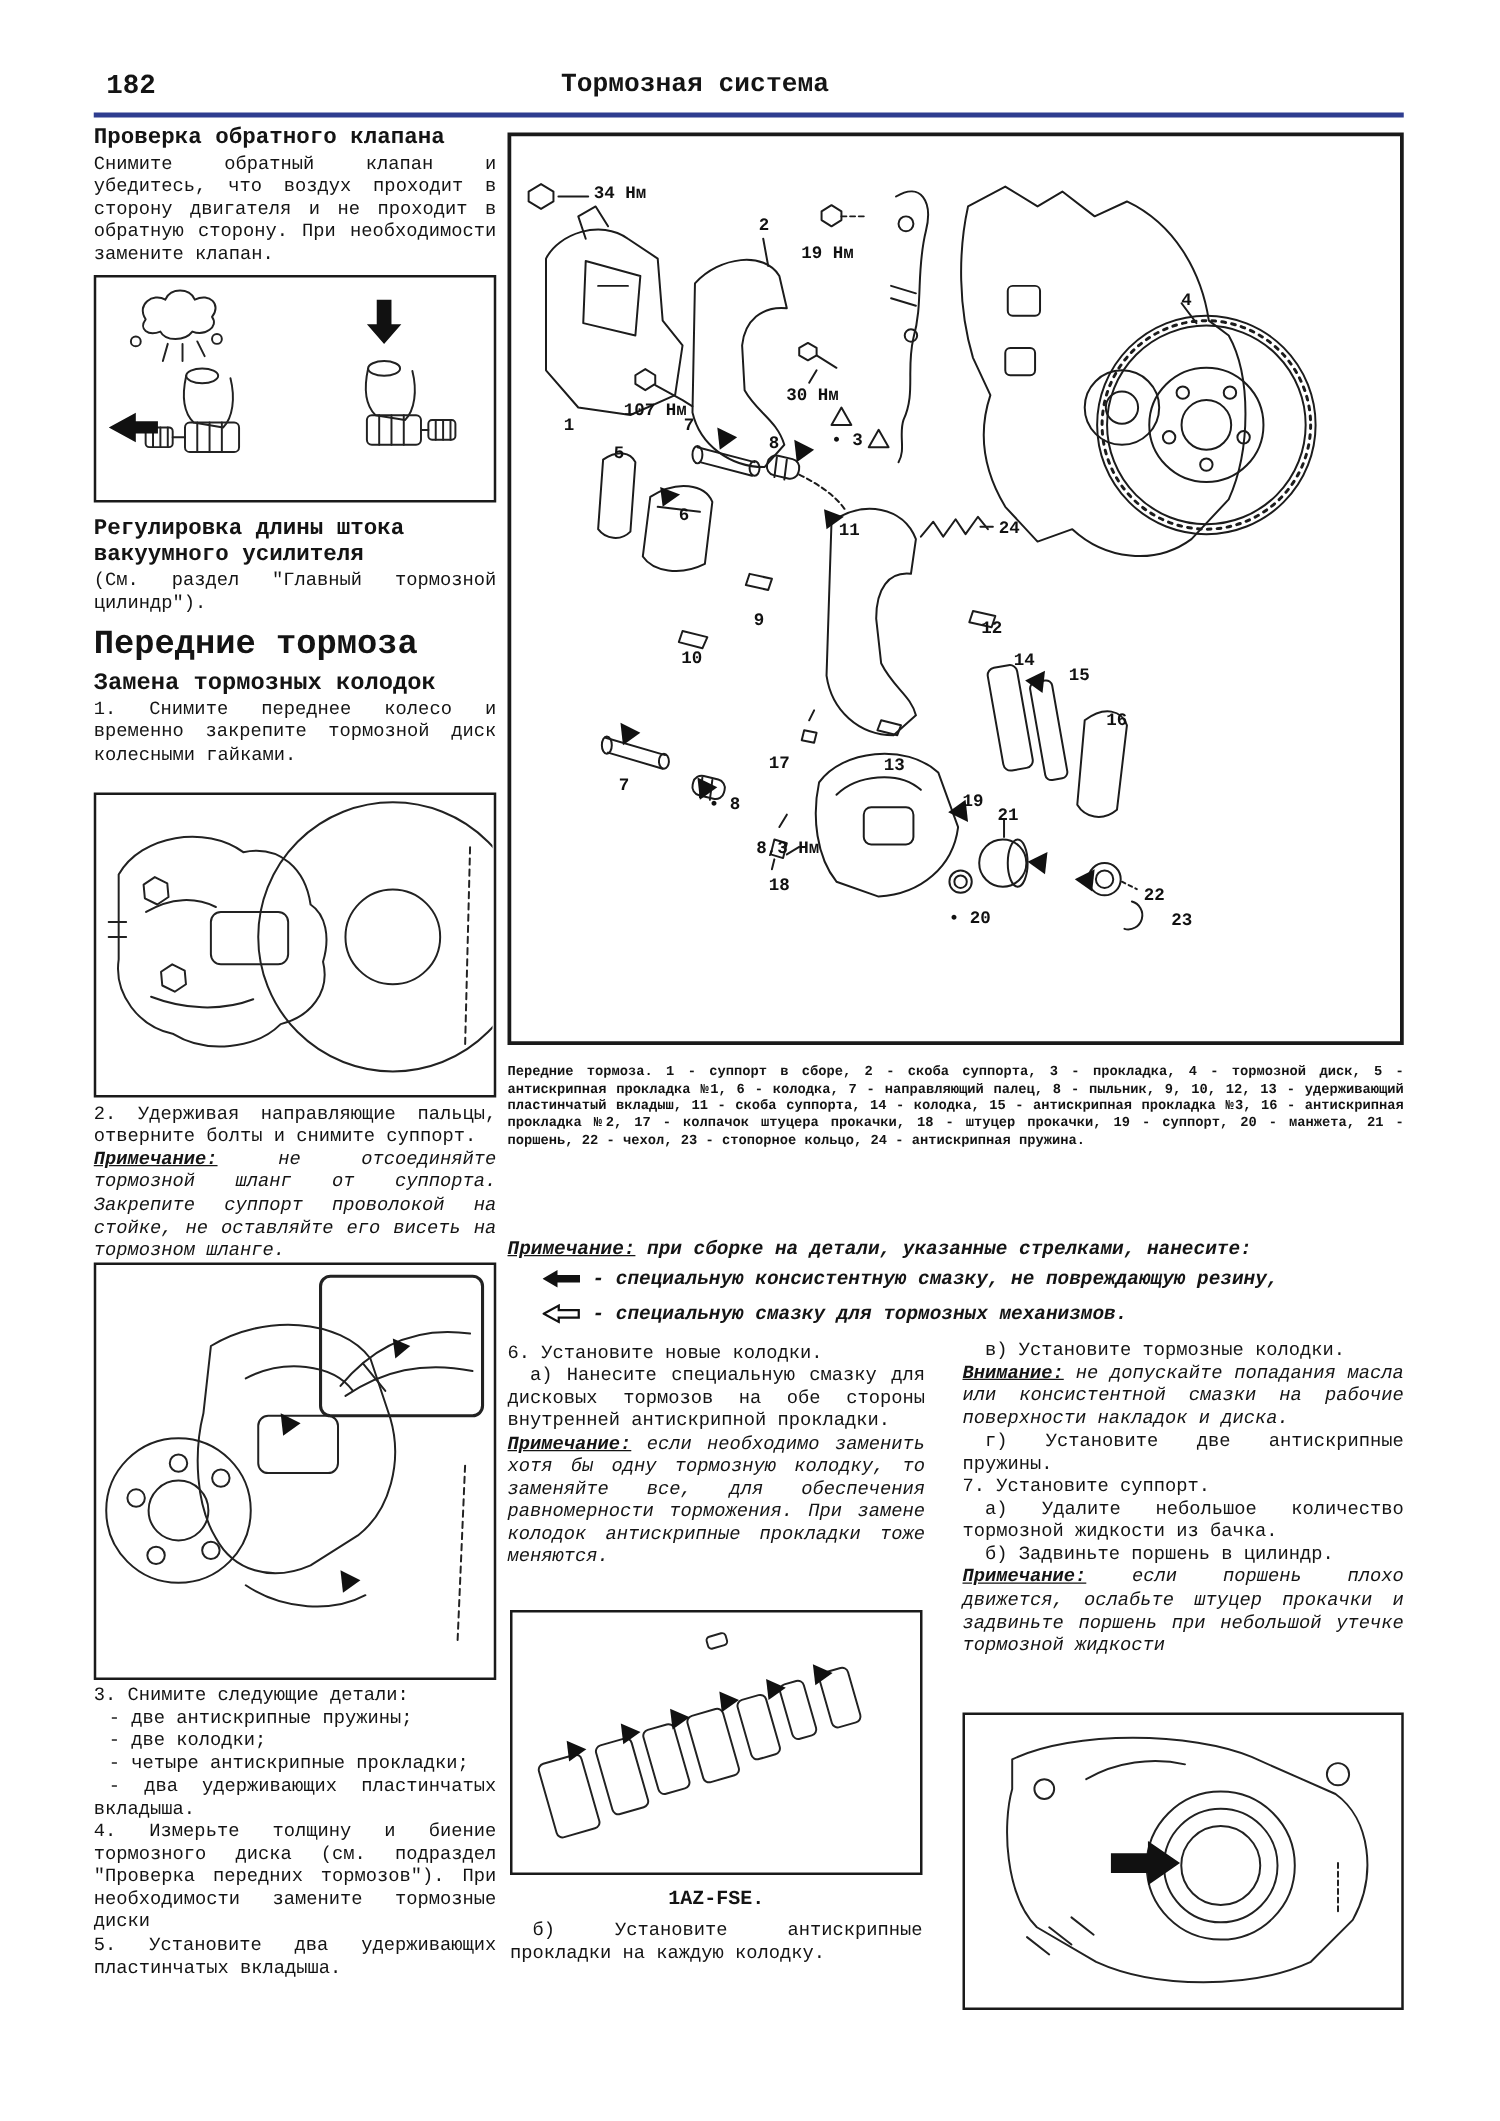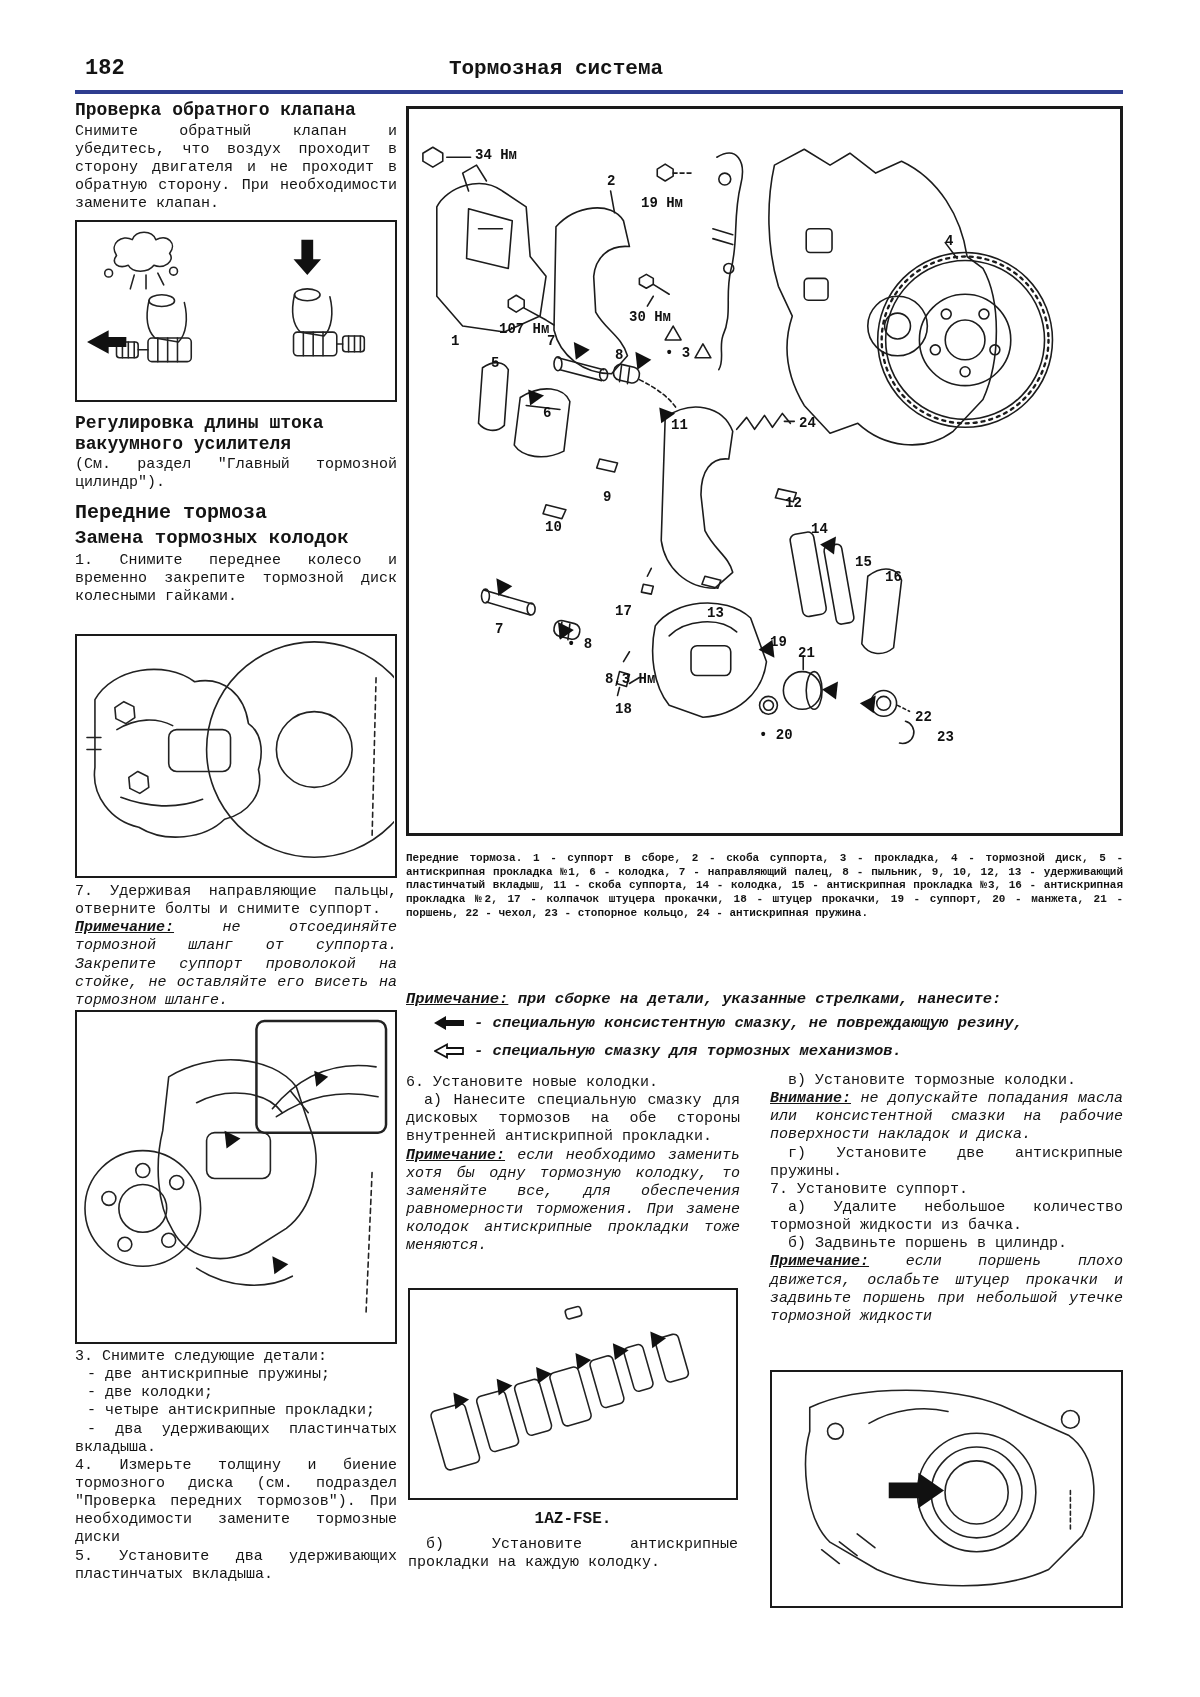--- a/index.html
+++ b/index.html
@@ -1,21 +1,21 @@
 <!DOCTYPE html>
 <html><head>
 <meta charset="utf-8">
 <style>
   html,body{margin:0;padding:0;background:#e9e9e6;}
   .page{position:relative;width:1200px;height:1697px;background:#ffffff;
         font-family:Liberation Mono, monospace;color:#141414;overflow:hidden;}
   p{margin:0;}
   .abs{position:absolute;}
   .body-text{font-size:15px;line-height:1.21;text-align:justify;}
-  .h1{font-size:20px;font-weight:700;line-height:1.1;}
+  .h1{font-size:27px;font-weight:700;line-height:1.1;}
   .h2{font-size:18px;font-weight:700;line-height:1.14;}
   .h3{font-size:19px;font-weight:700;line-height:1.12;}
   .note{font-style:italic;}
   .note-label{font-weight:700;font-style:italic;text-decoration:underline;}
   .warn-label{font-weight:700;font-style:italic;text-decoration:underline;}
   .fig-note{font-weight:700;font-style:italic;font-size:15.5px;line-height:1.2;}
   .caption{font-weight:700;font-size:11px;line-height:1.24;text-align:justify;}
   .figure{border:2.5px solid #1a1a1a;background:#fff;box-sizing:border-box;}
   .diagram-box{border:3px solid #1a1a1a;box-sizing:border-box;background:#fff;}
   .dlabel{position:absolute;font-size:14px;font-weight:700;white-space:nowrap;color:#111;}
@@ -88,21 +88,21 @@
         <path d="M44,160 C70,170 100,172 126,162"></path>
         <path d="M38,70 l9,-6 10,5 1,11 -9,6 -10,-5 z"></path>
         <path d="M52,140 l9,-6 10,5 1,11 -9,6 -10,-5 z"></path>
         <path d="M10,100 h14 M10,112 h14"></path>
         <line x1="300" y1="40" x2="296" y2="200" stroke-dasharray="5 4"></line>
       </g>
     </svg>
   </div>
 
   <div class="abs" style="left:75px;top:883px;width:322px;">
-    <p class="body-text">7. Удерживая направляющие пальцы, отверните болты и снимите суппорт.</p>
+    <p class="body-text">2. Удерживая направляющие пальцы, отверните болты и снимите суппорт.</p>
     <p class="body-text note"><span class="note-label">Примечание:</span><span> не отсоединяйте тормозной шланг от суппорта. Закрепите суппорт проволокой на стойке, не оставляйте его висеть на тормозном шланге.</span></p>
   </div>
 
   <div class="abs figure" style="left:75px;top:1010px;width:322px;height:334px;">
     <svg width="317" height="329" viewBox="0 0 318 328">
       <g stroke="#222" fill="none" stroke-width="1.6" stroke-linecap="round" stroke-linejoin="round">
         <circle cx="66" cy="196" r="58"></circle>
           <circle cx="66" cy="196" r="24"></circle>
         <circle cx="66" cy="158" r="7"></circle>
           <circle cx="32" cy="186" r="7"></circle>
@@ -239,21 +239,21 @@
     <span class="dlabel" style="left:138px;top:224px;">7</span>
     <span class="dlabel" style="left:206px;top:238px;">8</span>
     <span class="dlabel" style="left:82px;top:246px;">5</span>
     <span class="dlabel" style="left:134px;top:296px;">6</span>
     <span class="dlabel" style="left:262px;top:308px;">11</span>
     <span class="dlabel" style="left:390px;top:306px;">24</span>
     <span class="dlabel" style="left:194px;top:380px;">9</span>
     <span class="dlabel" style="left:376px;top:386px;">12</span>
     <span class="dlabel" style="left:136px;top:410px;">10</span>
     <span class="dlabel" style="left:402px;top:412px;">14</span>
-    <span class="dlabel" style="left:446px;top:424px;margin-top:21px;">15</span>
+    <span class="dlabel" style="left:446px;top:424px;">15</span>
     <span class="dlabel" style="left:476px;top:460px;">16</span>
     <span class="dlabel" style="left:206px;top:494px;">17</span>
     <span class="dlabel" style="left:298px;top:496px;">13</span>
     <span class="dlabel" style="left:86px;top:512px;">7</span>
     <span class="dlabel" style="left:158px;top:527px;">• 8</span>
     <span class="dlabel" style="left:361px;top:525px;">19</span>
     <span class="dlabel" style="left:389px;top:536px;">21</span>
     <span class="dlabel" style="left:196px;top:562px;">8,3 Нм</span>
     <span class="dlabel" style="left:206px;top:592px;">18</span>
     <span class="dlabel" style="left:350px;top:618px;">• 20</span>

